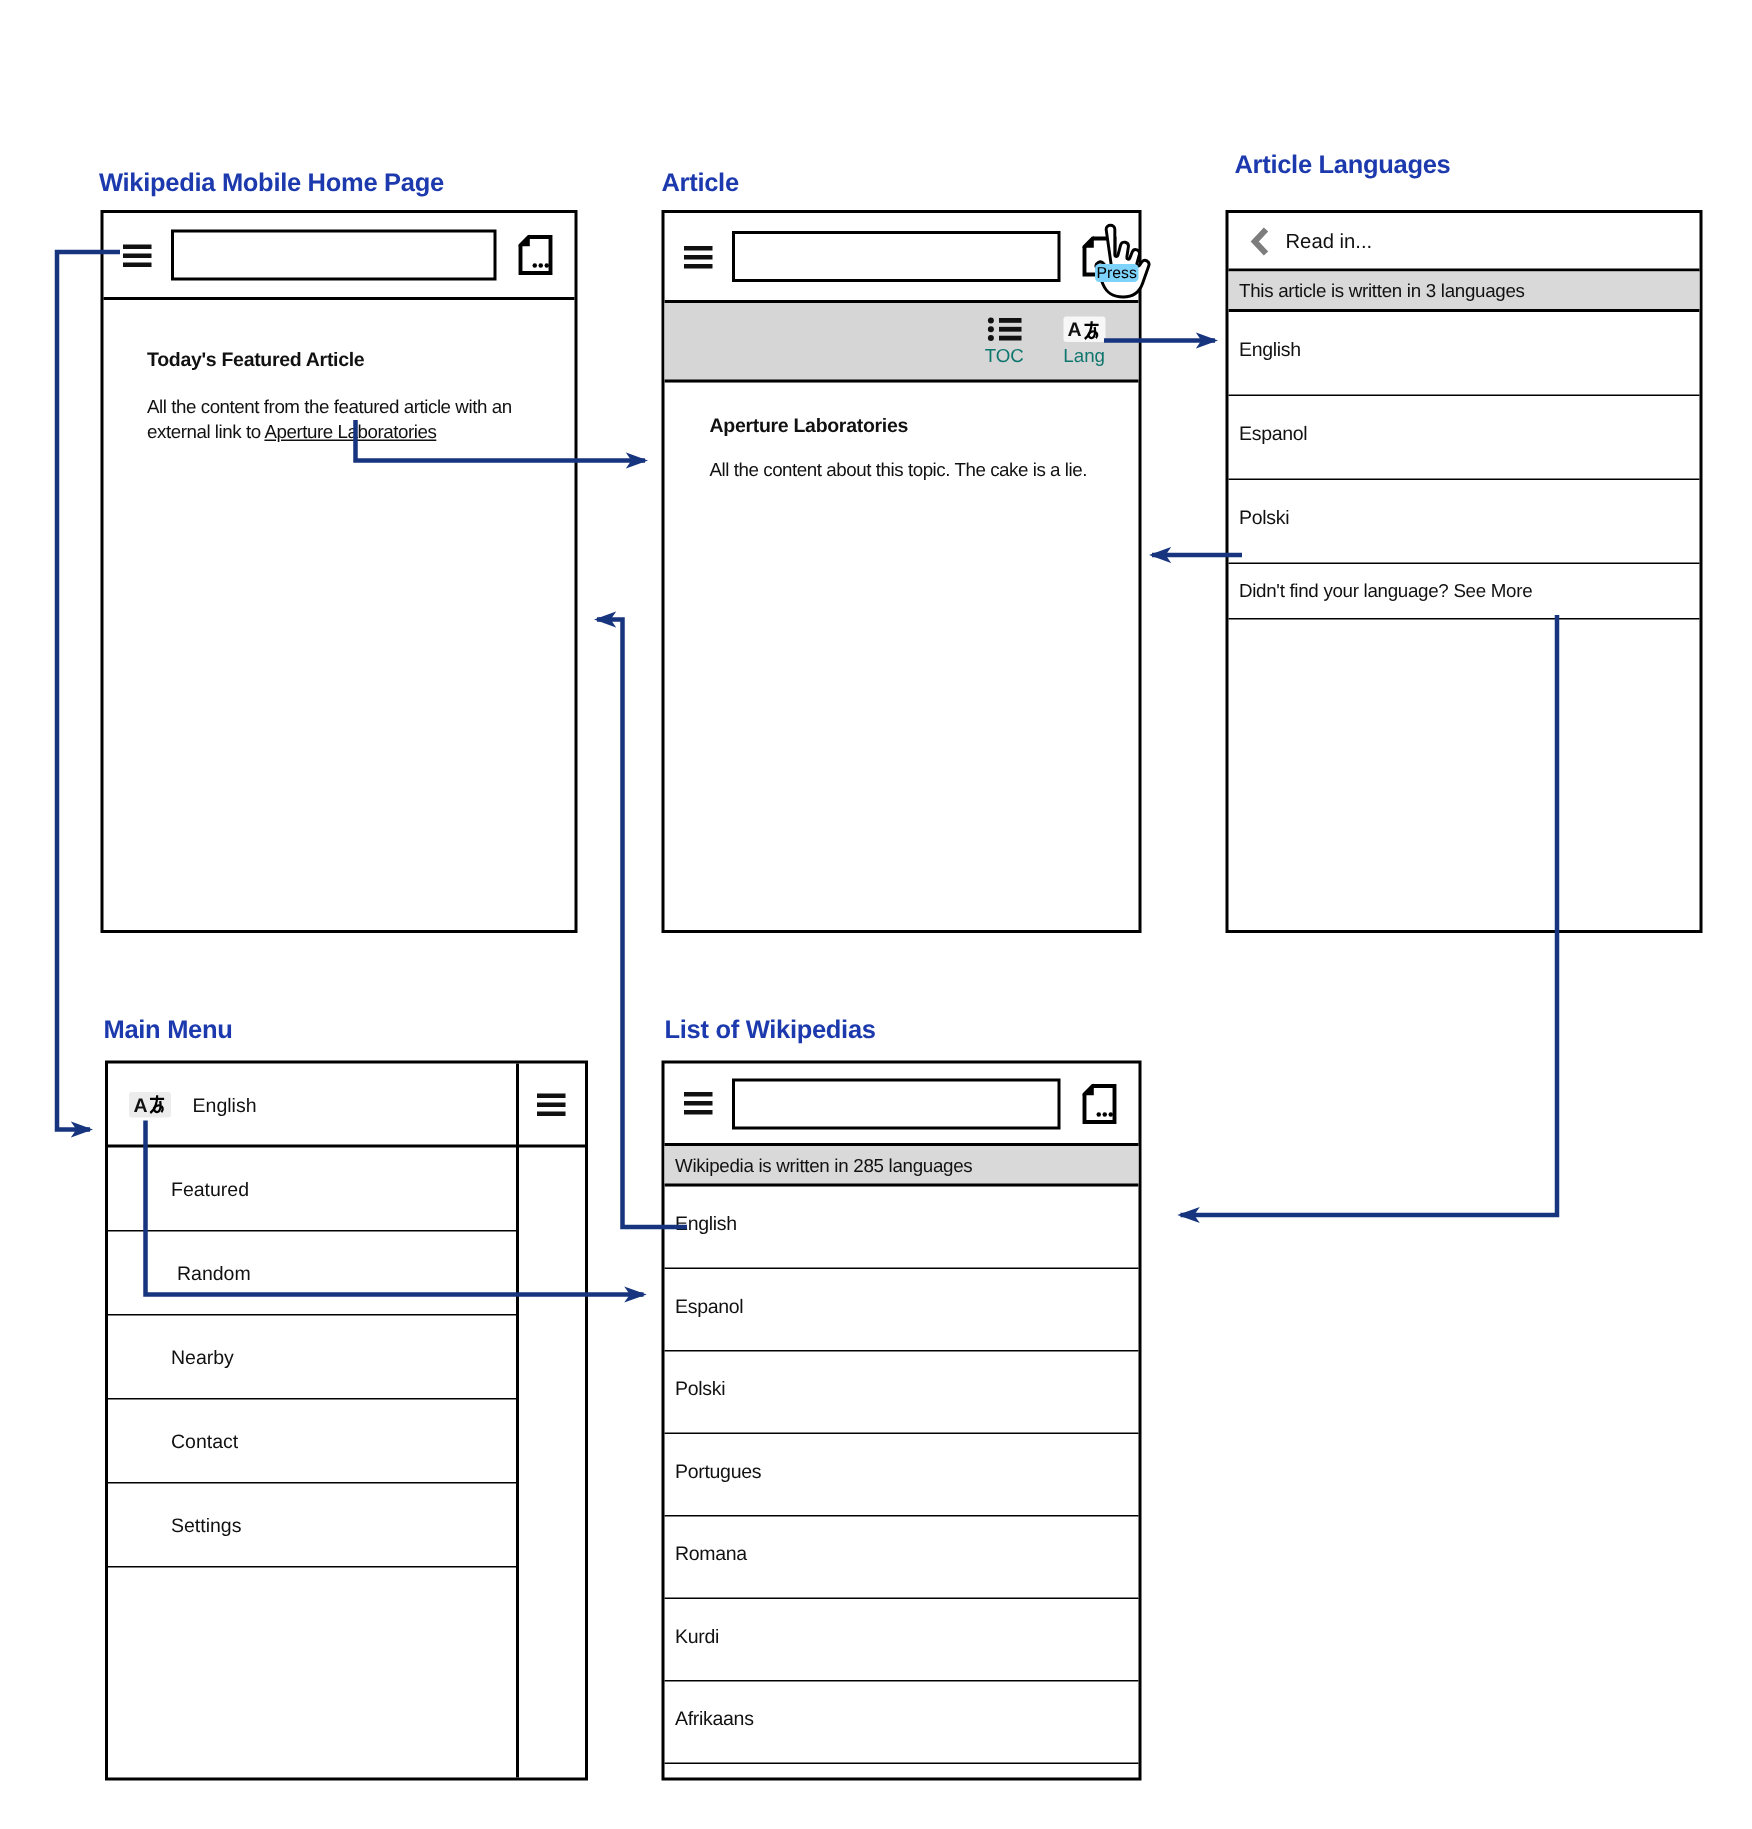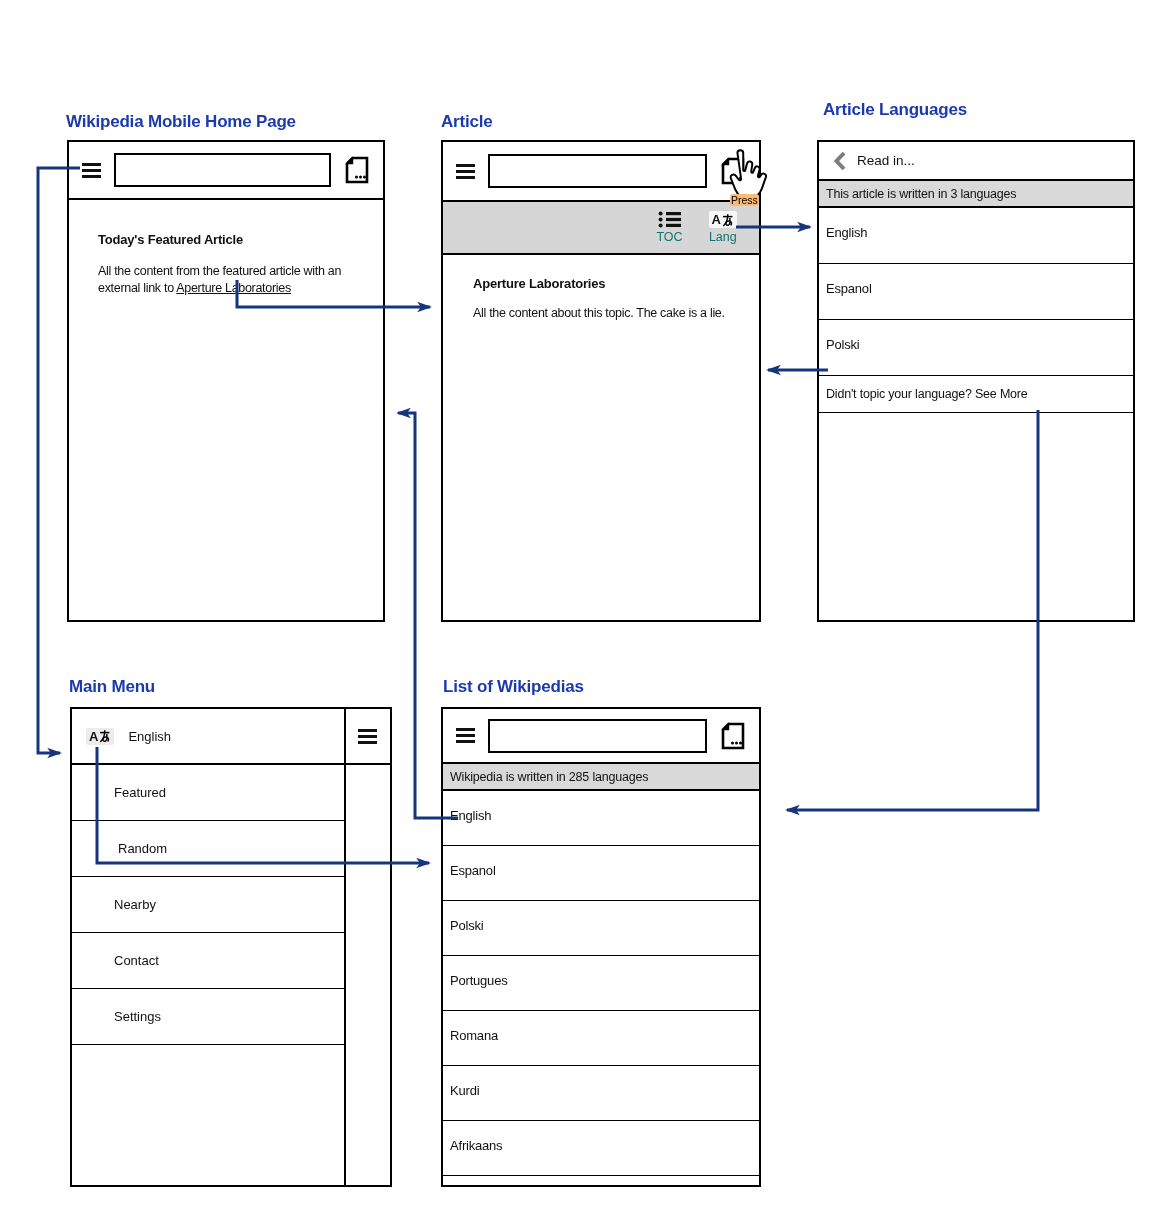--- a/index.html
+++ b/index.html
@@ -49,21 +49,21 @@
   
   #mainmenu-panel .menu-divider{position:absolute;top:0;bottom:0;left:272px;width:2px;background:#000;}
   #mainmenu-panel .menu-header{height:56px;border-bottom:2px solid #000;display:flex;align-items:center;
             gap:14px;padding:0 14px;box-sizing:border-box;}
   #mainmenu-panel .menu-row{width:272px;height:56px;border-bottom:1.6px solid #000;display:flex;align-items:center;
             padding:0 0 0 42px;font-size:13px;box-sizing:border-box;cursor:pointer;}
   #mainmenu-panel .menu-hamburger{position:absolute;top:20px;left:286px;}
 
   
   .press-hand{position:absolute;left:281px;top:5px;width:44px;height:62px;z-index:30;pointer-events:none;}
-  .press-label{position:absolute;left:6px;top:47px;font-size:10.5px;background:#fdba74;padding:0 1px;border-radius:3px;color:#000;}
+  .press-label{position:absolute;left:6px;top:29px;font-size:10.5px;background:#7dd3fc;padding:0 1px;border-radius:3px;color:#000;}
 
   
   #flow-arrows{position:absolute;left:0;top:0;z-index:40;pointer-events:none;}
 </style>
 </head>
 <body>
 
 <div id="canvas">
 
   <div class="panel-title" style="left:66px;top:112px;">Wikipedia Mobile Home Page</div>
@@ -154,21 +154,21 @@
     <div class="back-row">
       <svg width="13" height="20" viewBox="0 0 13 20">
         <path d="M11 2 L3.5 10 L11 18" stroke="#7d7d7d" stroke-width="4" fill="none"></path>
       </svg>
       <span>Read in...</span>
     </div>
     <div class="info-bar" style="height:27px;">This article is written in 3 languages</div>
     <div class="row" style="height:56px;align-items:flex-start;padding-top:17px;">English</div>
     <div class="row" style="height:56px;align-items:flex-start;padding-top:17px;">Espanol</div>
     <div class="row" style="height:56px;align-items:flex-start;padding-top:17px;">Polski</div>
-    <div class="row" style="height:37px;font-size:12.5px;">Didn't topic your language? See More</div>
+    <div class="row" style="height:37px;font-size:12.5px;">Didn't find your language? See More</div>
   </div>
 
   <div class="panel" id="mainmenu-panel" style="left:70px;top:707px;width:322px;height:480px;">
     <div class="menu-header">
       <span class="aA-badge badge-on-white">
         <span>A</span>
         <svg width="13" height="14" viewBox="0 0 13 14">
           <path d="M2 3.6 H11.4" stroke="#000" stroke-width="1.5" fill="none"></path>
           <path d="M6.8 1.2 C6.8 5.5 5.4 10.5 2.2 13" stroke="#000" stroke-width="1.5" fill="none"></path>
           <path d="M8.8 5 C9.8 11.5 7.4 13.2 5.6 12 C3.8 10.8 5.2 7.6 8.2 8 C10.6 8.3 11.2 10.8 9.6 12.4" stroke="#000" stroke-width="1.5" fill="none"></path>

